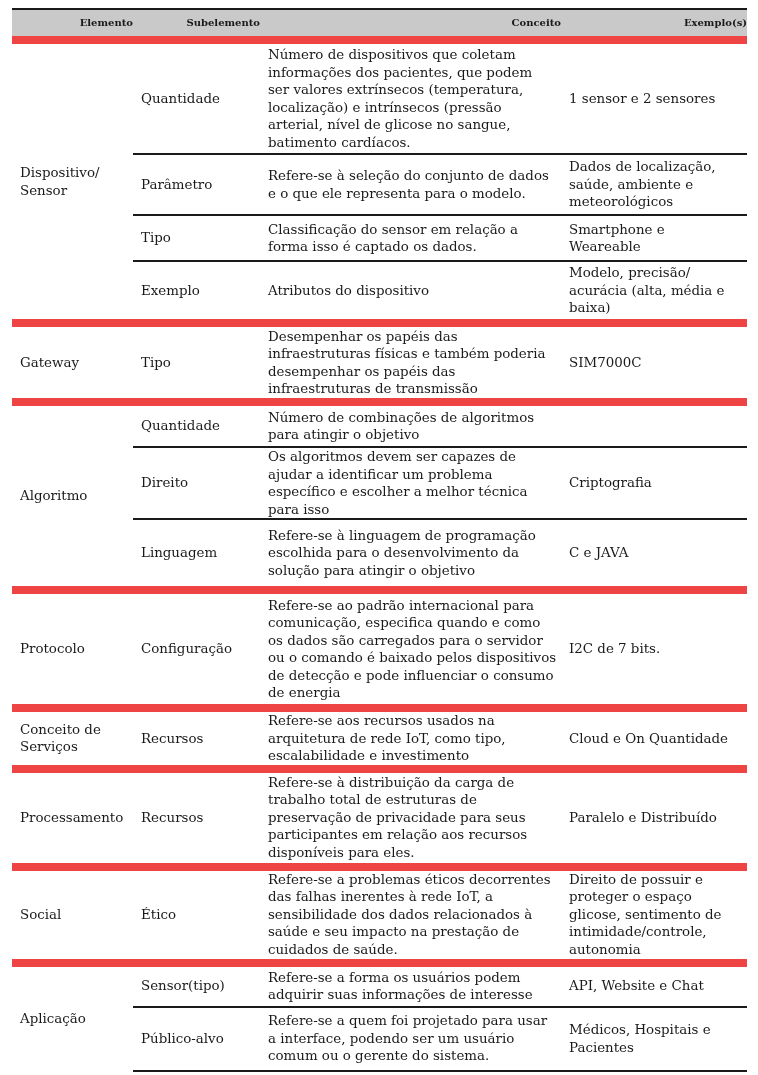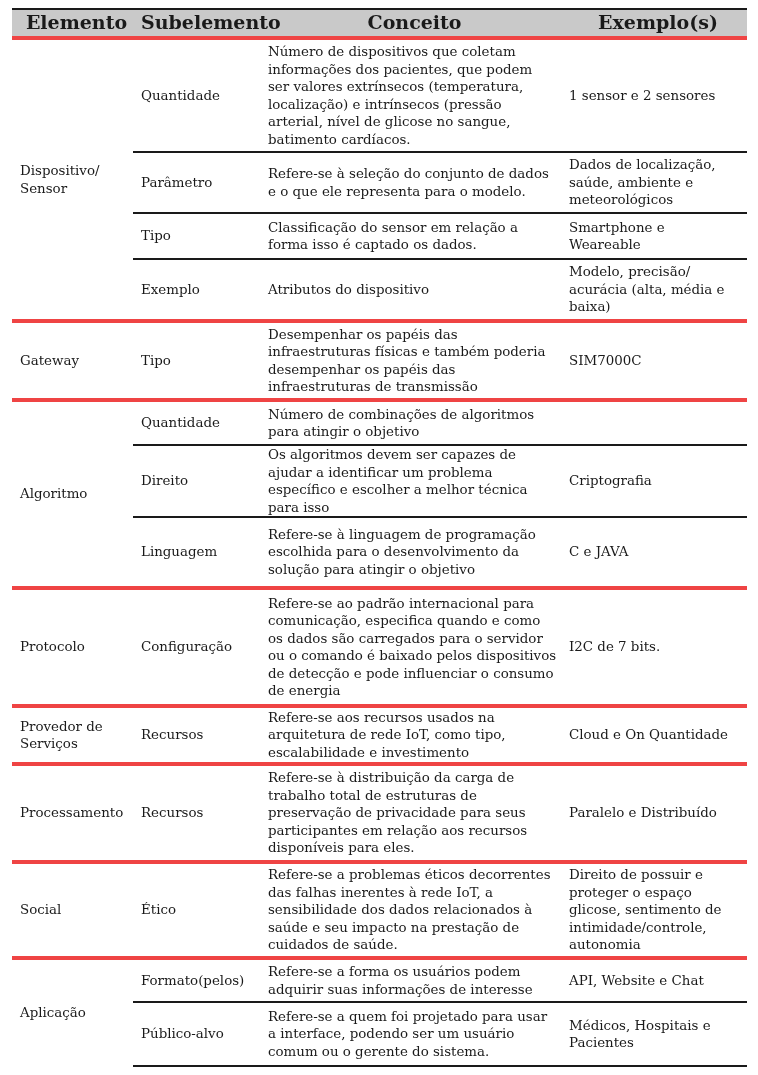--- a/index.html
+++ b/index.html
@@ -5,25 +5,25 @@
   html, body { margin: 0; padding: 0; background: #ffffff; }
   body { width: 758px; height: 1075px; position: relative; overflow: hidden;
          font-family: "DejaVu Serif", "Liberation Serif", serif; color: #1a1a1a; }
   table.tax { position: absolute; left: 12px; top: 8px; width: 735px;
               border-collapse: collapse; table-layout: fixed; font-size: 13.4px; line-height: 17.5px; }
   table.tax col.c1 { width: 121px; }
   table.tax col.c2 { width: 127px; }
   table.tax col.c3 { width: 301px; }
   table.tax col.c4 { width: 186px; }
   thead tr { background: #c9c9c9; }
-  thead th { text-align: center; font-weight: bold; padding: 0 0 0 8px; height: 26px;
-             border-top: 2px solid #1a1a1a; border-bottom: 2px solid #1a1a1a; font-size: 19px; }
+  thead th { text-align: right; font-weight: bold; padding: 0 0 0 8px; height: 26px;
+             border-top: 2px solid #1a1a1a; border-bottom: 2px solid #1a1a1a; font-size: 10px; }
   td { vertical-align: middle; padding: 0 4px 0 8px; }
   td.elem { }
-  tr.group-start td { border-top: 4px solid #ef4444; }
+  tr.group-start td { border-top: 8px solid #ef4444; }
   tr.inner td.sub, tr.inner td.con, tr.inner td.ex { border-top: 2px solid #1a1a1a; }
   tbody tr:last-child td { border-bottom: 2px solid #1a1a1a; }
   td.ex { padding-right: 2px; }
   .it { }
 </style>
 </head>
 <body>
 
 <table class="tax">
   <colgroup>
@@ -89,21 +89,21 @@
     </tr>
 
     <tr class="group-start" style="height:118px">
       <td class="elem">Protocolo</td>
       <td class="sub">Configuração</td>
       <td class="con">Refere-se ao padrão internacional para comunicação, especifica quando e como os dados são carregados para o servidor ou o comando é baixado pelos dispositivos de detecção e pode influenciar o consumo de energia</td>
       <td class="ex">I2C de 7 bits.</td>
     </tr>
 
     <tr class="group-start" style="height:58px">
-      <td class="elem"><span style="display:inline-block;width:100px">Provedor de Serviços</span></td>
+      <td class="elem"><span style="display:inline-block;width:100px">Conceito de Serviços</span></td>
       <td class="sub">Recursos</td>
       <td class="con">Refere-se aos recursos usados na arquitetura de rede IoT, como tipo, escalabilidade e investimento</td>
       <td class="ex"><span class="it">Cloud</span><span style="white-space:pre"> e </span><span class="it">On Quantidade</span></td>
     </tr>
 
     <tr class="group-start" style="height:98px">
       <td class="elem">Processamento</td>
       <td class="sub">Recursos</td>
       <td class="con">Refere-se à distribuição da carga de trabalho total de estruturas de preservação de privacidade para seus participantes em relação aos recursos disponíveis para eles.</td>
       <td class="ex">Paralelo e Distribuído</td>
@@ -111,21 +111,21 @@
 
     <tr class="group-start" style="height:96px">
       <td class="elem">Social</td>
       <td class="sub">Ético</td>
       <td class="con">Refere-se a problemas éticos decorrentes das falhas inerentes à rede IoT, a sensibilidade dos dados relacionados à saúde e seu impacto na prestação de cuidados de saúde.</td>
       <td class="ex">Direito de possuir e proteger o espaço glicose, sentimento de intimidade/controle, autonomia</td>
     </tr>
 
     <tr class="group-start" style="height:44px">
       <td class="elem" rowspan="2">Aplicação</td>
-      <td class="sub">Formato(pelos)</td>
+      <td class="sub">Sensor(tipo)</td>
       <td class="con">Refere-se a forma os usuários podem adquirir suas informações de interesse</td>
       <td class="ex">API, Website e Chat</td>
     </tr>
     <tr class="inner" style="height:64px">
       <td class="sub">Público-alvo</td>
       <td class="con">Refere-se a quem foi projetado para usar a interface, podendo ser um usuário comum ou o gerente do sistema.</td>
       <td class="ex">Médicos, Hospitais e Pacientes</td>
     </tr>
   </tbody>
 </table>

